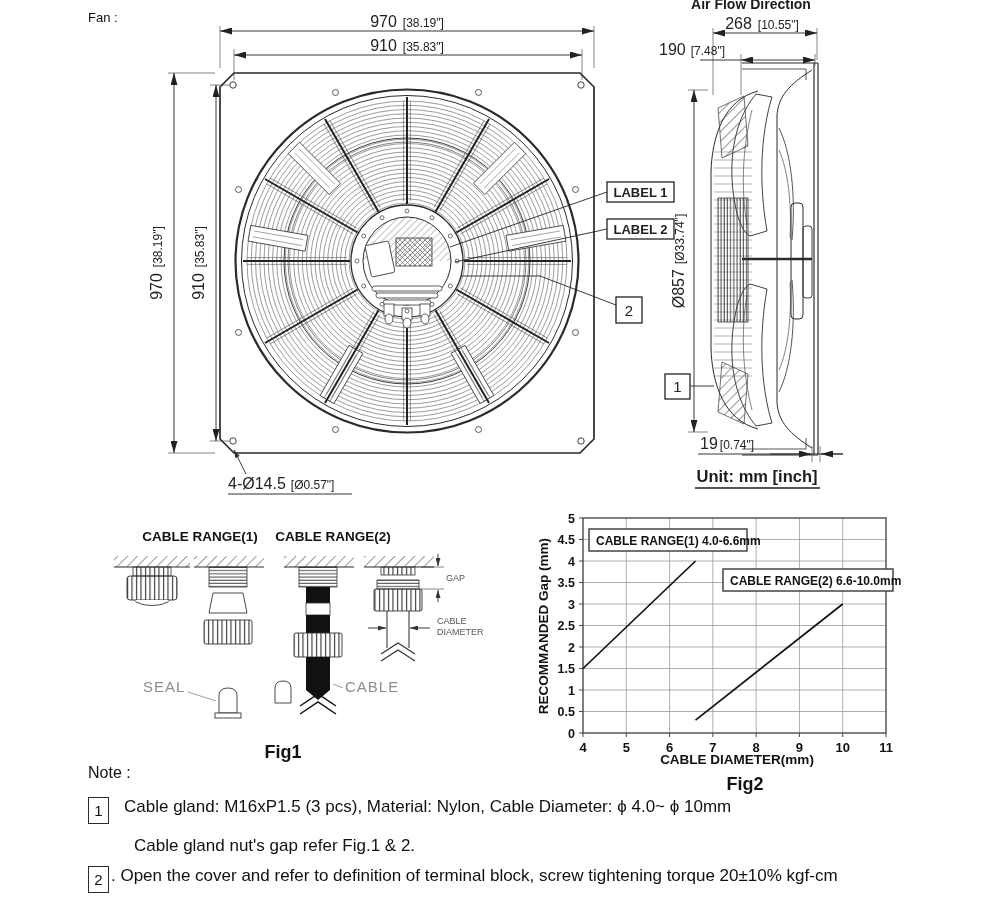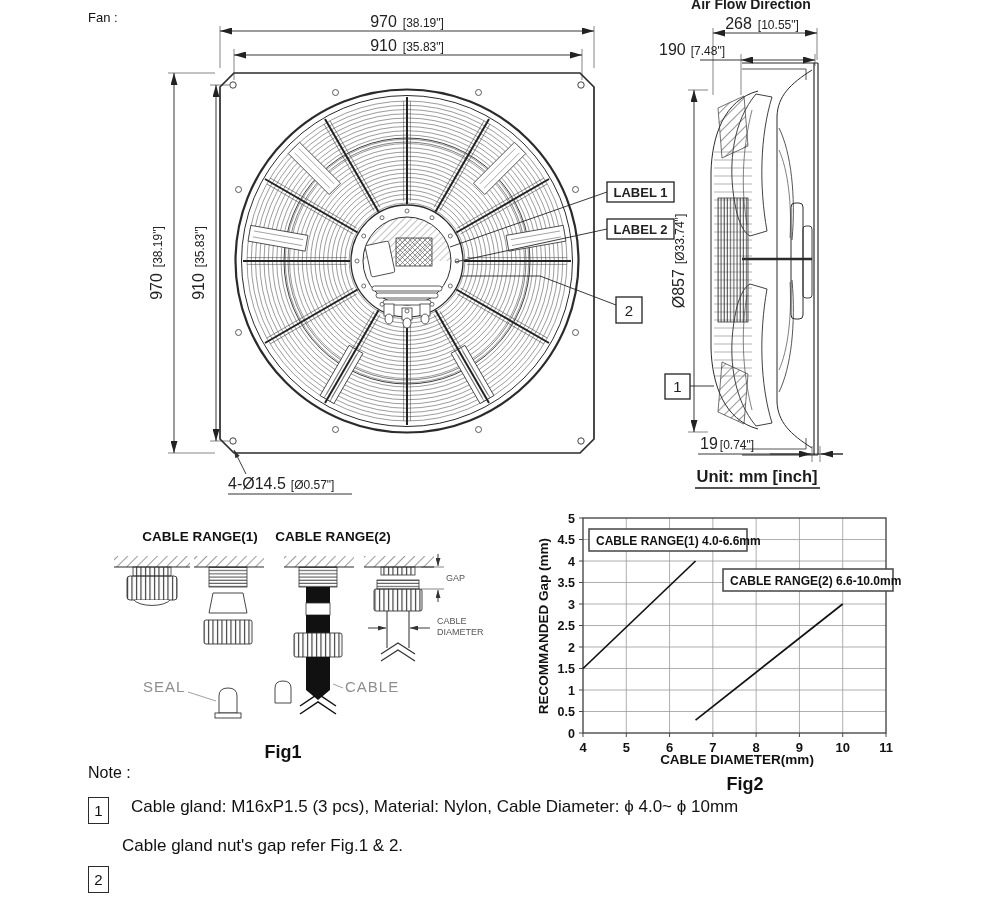--- a/index.html
+++ b/index.html
@@ -25,21 +25,21 @@
   .plotborder{stroke:#4a4a4a;stroke-width:1.4;fill:none;}
   .series{stroke:#111;stroke-width:1.7;fill:none;}
   .series-box{fill:#fff;stroke:#444;stroke-width:1.5;}
   .series-box-t{font-size:12px;font-weight:700;fill:#111;}
   .unit-lbl{font-size:16.5px;font-weight:600;fill:#1c1c1c;}
   .airflow{font-size:14px;font-weight:600;fill:#1c1c1c;}
   .html-lbl{position:absolute;font-size:13px;color:#111;}
   .note-row{position:absolute;display:flex;align-items:flex-start;font-size:17px;color:#111;}
   .note-box{display:inline-flex;border:1.6px solid #2b2b2b;width:19px;height:25px;
             align-items:center;justify-content:center;font-size:15px;flex:0 0 auto;}
-  .note-text{margin-left:22px;white-space:nowrap;}
+  .note-text{margin-left:15px;white-space:nowrap;}
 </style>
 </head>
 <body>
 
 <div class="page">
 
   <div class="html-lbl" style="left:88px;top:10px;">Fan :</div>
 
   <svg width="1000" height="897" viewBox="0 0 1000 897">
     <defs>
@@ -508,18 +508,19 @@
   </svg>
 
   
   <div class="html-lbl" style="left:88px;top:764px;font-size:16px;">Note :</div>
 
   <div class="note-row" style="left:88px;top:797px;">
     <span class="note-box">1</span>
     <span class="note-text">Cable gland: M16xP1.5 (3 pcs), Material: Nylon, Cable Diameter: ϕ 4.0~ ϕ 10mm</span>
   </div>
   <div class="note-row" style="left:122px;top:836px;">
-    <span class="note-text" style="margin-left:0;text-align:right;">Cable gland nut's gap refer Fig.1 &amp; 2.</span>
+    <span class="note-text" style="margin-left:12px;text-align:right;">Cable gland nut's gap refer Fig.1 &amp; 2.</span>
   </div>
   <div class="note-row" style="left:88px;top:866px;">
     <span class="note-box">2</span>
+    <span class="note-text" style="margin-left:2px;">. Open the cover and refer to definition of terminal block, screw tightening torque 20±10% kgf-cm</span>
   </div>
 </div>
 
 </body></html>

